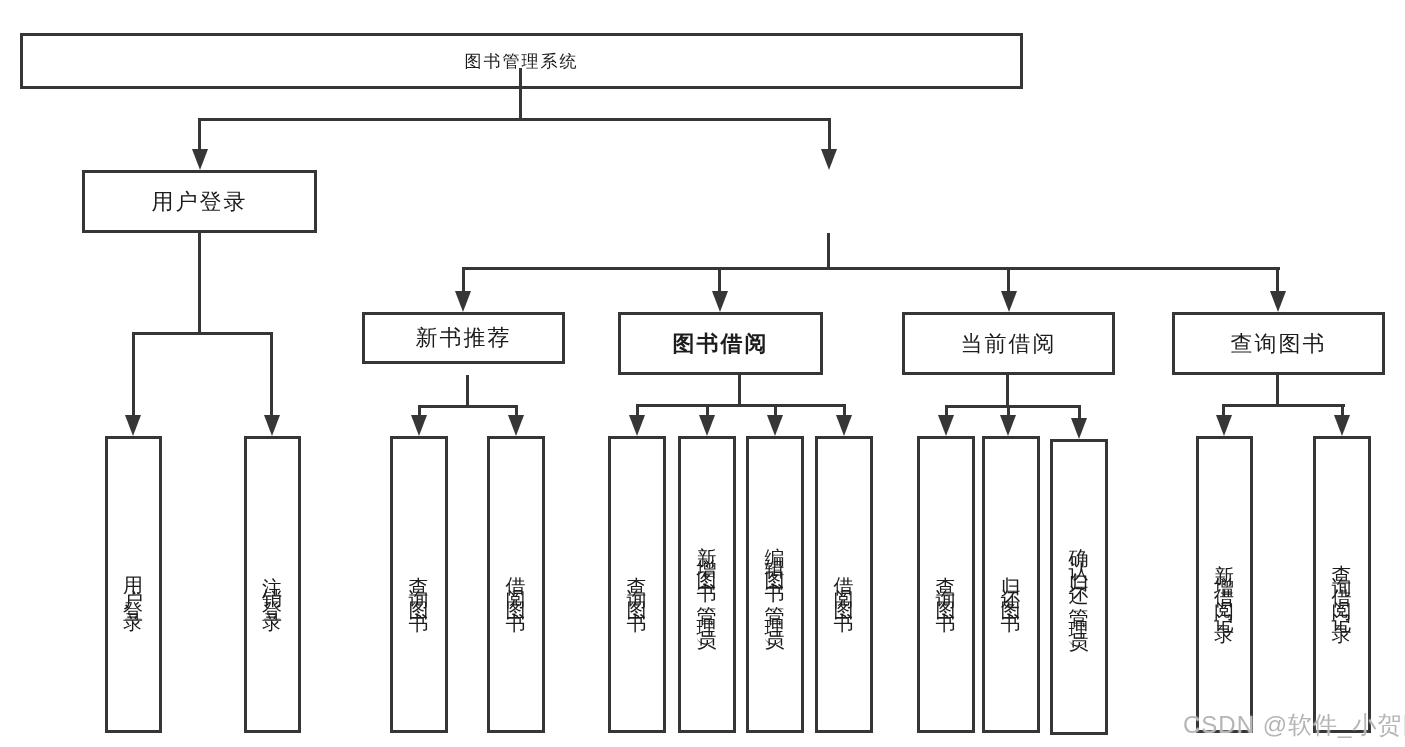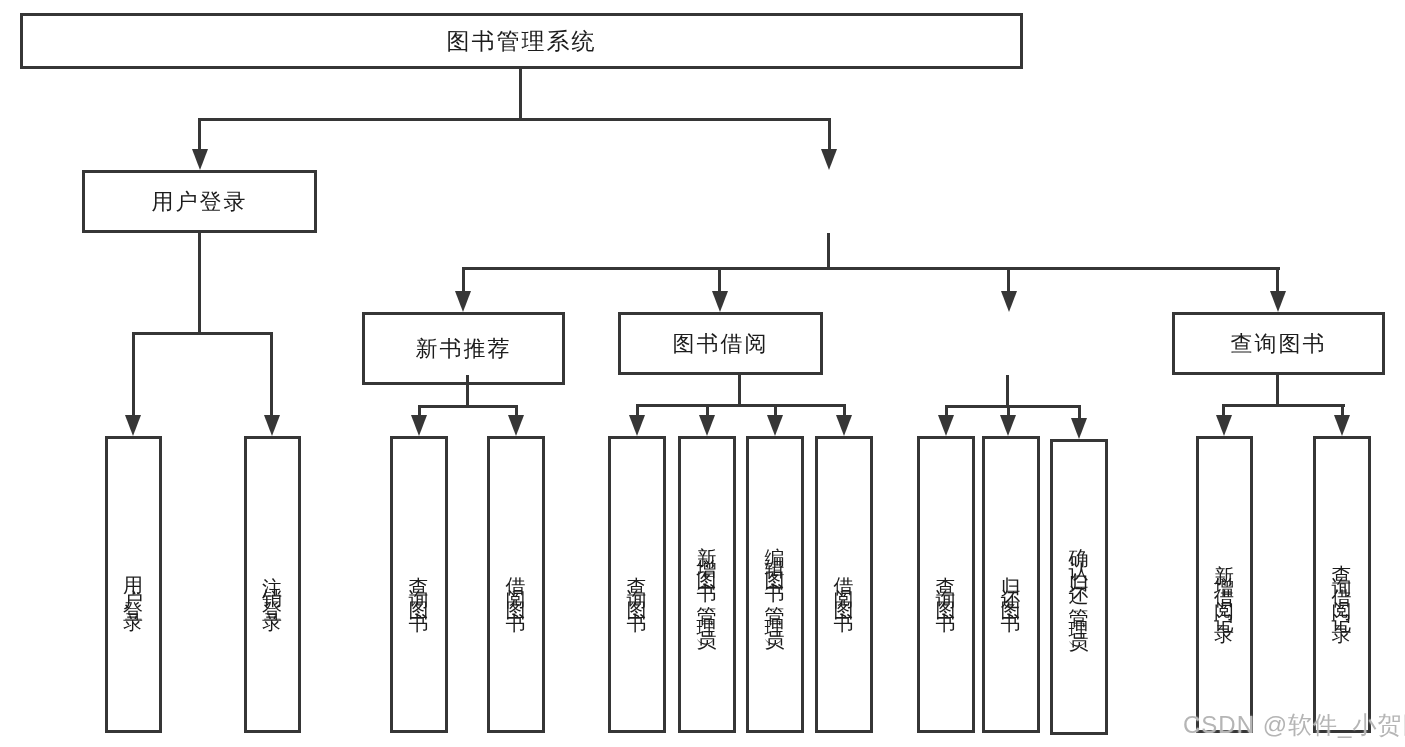--- a/index.html
+++ b/index.html
@@ -9,21 +9,21 @@
   .canvas{
     position:relative;width:1405px;height:747px;background:var(--background);
     font-family:"Liberation Sans","DejaVu Sans",sans-serif;overflow:hidden;
   }
   .box{
     position:absolute;box-sizing:border-box;border:3px solid var(--line);
     background:#fff;display:flex;align-items:center;justify-content:center;
     color:var(--text);
   }
   .hbox{font-size:22px;letter-spacing:2px;}
-  .title-box{font-size:23px;letter-spacing:2px;}
+  .title-box{font-size:17px;letter-spacing:2px;margin-top:20px;}
   .vbox .vtext{
     writing-mode:vertical-rl;text-orientation:mixed;
     font-size:20px;letter-spacing:12px;line-height:1;color:var(--text);
   }
   .hline,.vline{position:absolute;background:var(--line);}
   .arrow{
     position:absolute;width:0;height:0;
     border-left:8px solid transparent;border-right:8px solid transparent;
     border-top:21px solid var(--line);
   }
@@ -38,25 +38,28 @@
 <div class="canvas">
 
   <div class="box title-box" style="left:20px;top:13px;width:1003px;height:56px;">
     <span>图书管理系统</span>
   </div>
 
   <div class="box hbox" style="left:82px;top:170px;width:235px;height:63px;">
     <span>用户登录</span>
   </div>
 
-  <div class="box hbox" style="left:362px;top:312px;width:203px;height:73px;">
+  <div class="box hbox" style="left:362px;top:312px;width:203px;height:52px;">
     <span>新书推荐</span>
   </div>
-  <div class="box hbox" style="left:618px;top:312px;width:205px;height:63px;">
+  <div class="box hbox" style="left:618px;top:312px;width:205px;height:63px;font-weight:bold;">
     <span>图书借阅</span>
+  </div>
+  <div class="box hbox" style="left:902px;top:312px;width:213px;height:63px;">
+    <span>当前借阅</span>
   </div>
   <div class="box hbox" style="left:1172px;top:312px;width:213px;height:63px;">
     <span>查询图书</span>
   </div>
 
   <div class="box vbox" style="left:105px;top:436px;width:57px;height:297px;">
     <span class="vtext">用户登录</span>
   </div>
   <div class="box vbox" style="left:244px;top:436px;width:57px;height:297px;">
     <span class="vtext">注销登录</span>

